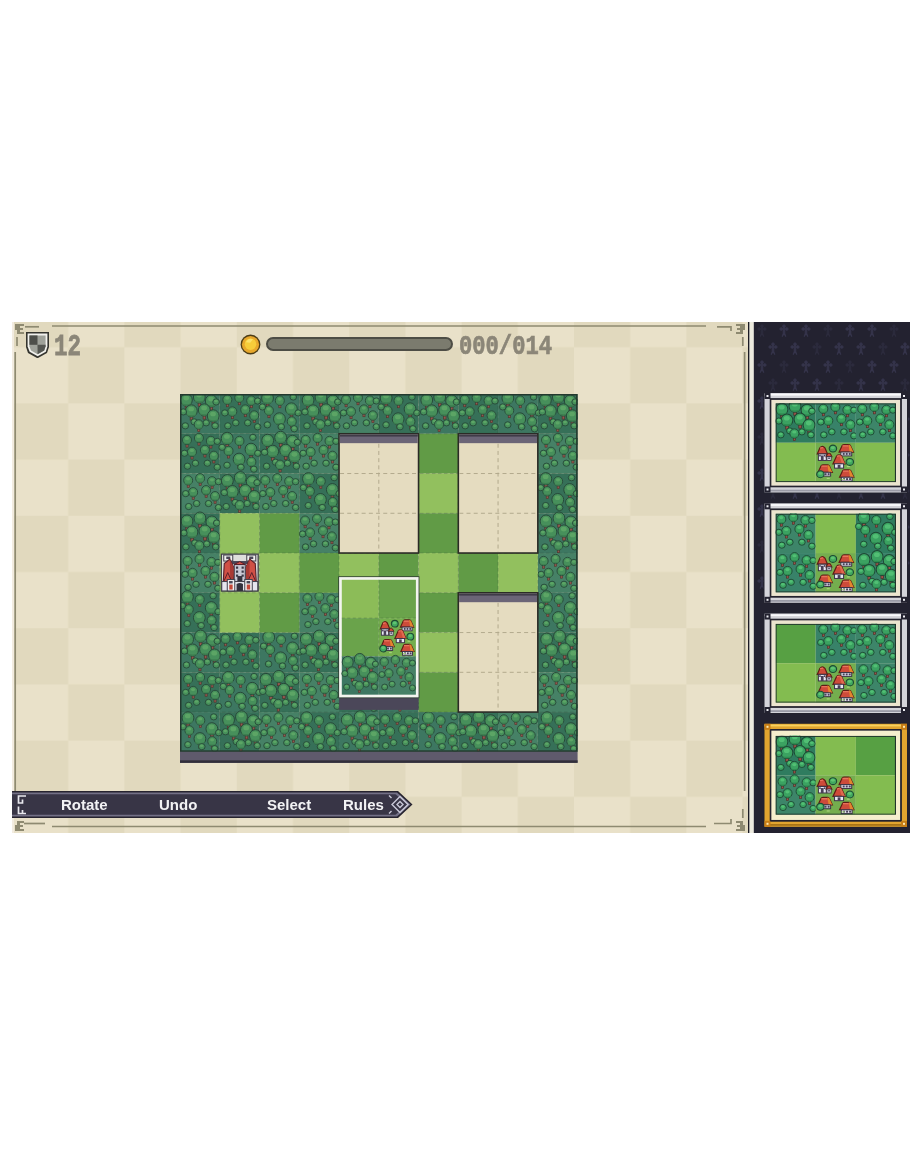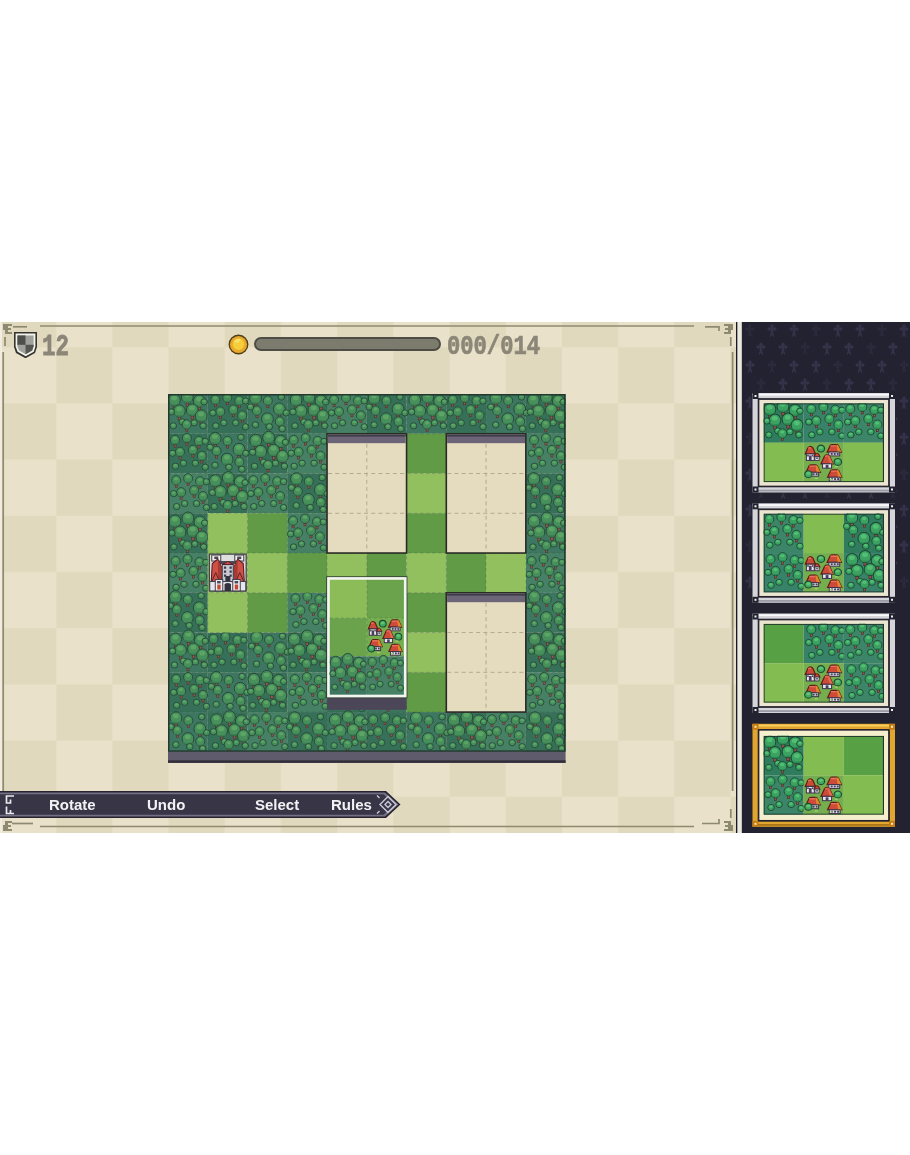--- a/index.html
+++ b/index.html
@@ -1,20 +1,20 @@
 <!DOCTYPE html>
 <html><head><meta charset="utf-8">
 <style>
 html,body{margin:0;padding:0;background:#ffffff;width:910px;height:1155px;overflow:hidden}
 .abs{position:absolute}
 body{font-family:"Liberation Sans", sans-serif}
 </style></head>
 <body>
 
-<div class="abs" style="left:0;top:0;width:769px;height:1155px;filter:blur(0.4px)">
+<div class="abs" style="left:12px;top:0;width:769px;height:1155px;filter:blur(0.4px)">
 
 <svg class="abs" style="left:0;top:322px" width="736" height="511" viewBox="0 0 736 511">
 <defs>
         <pattern id="chk" width="112.4" height="112.4" patternUnits="userSpaceOnUse" x="0" y="-31">
 <rect width="112.4" height="112.4" fill="#e9e1c9"></rect>
 <rect width="56.2" height="56.2" fill="#e1d9be"></rect>
 <rect x="56.2" y="56.2" width="56.2" height="56.2" fill="#e1d9be"></rect>
 </pattern>
       </defs>
 <rect width="736" height="511" fill="url(#chk)"></rect>

